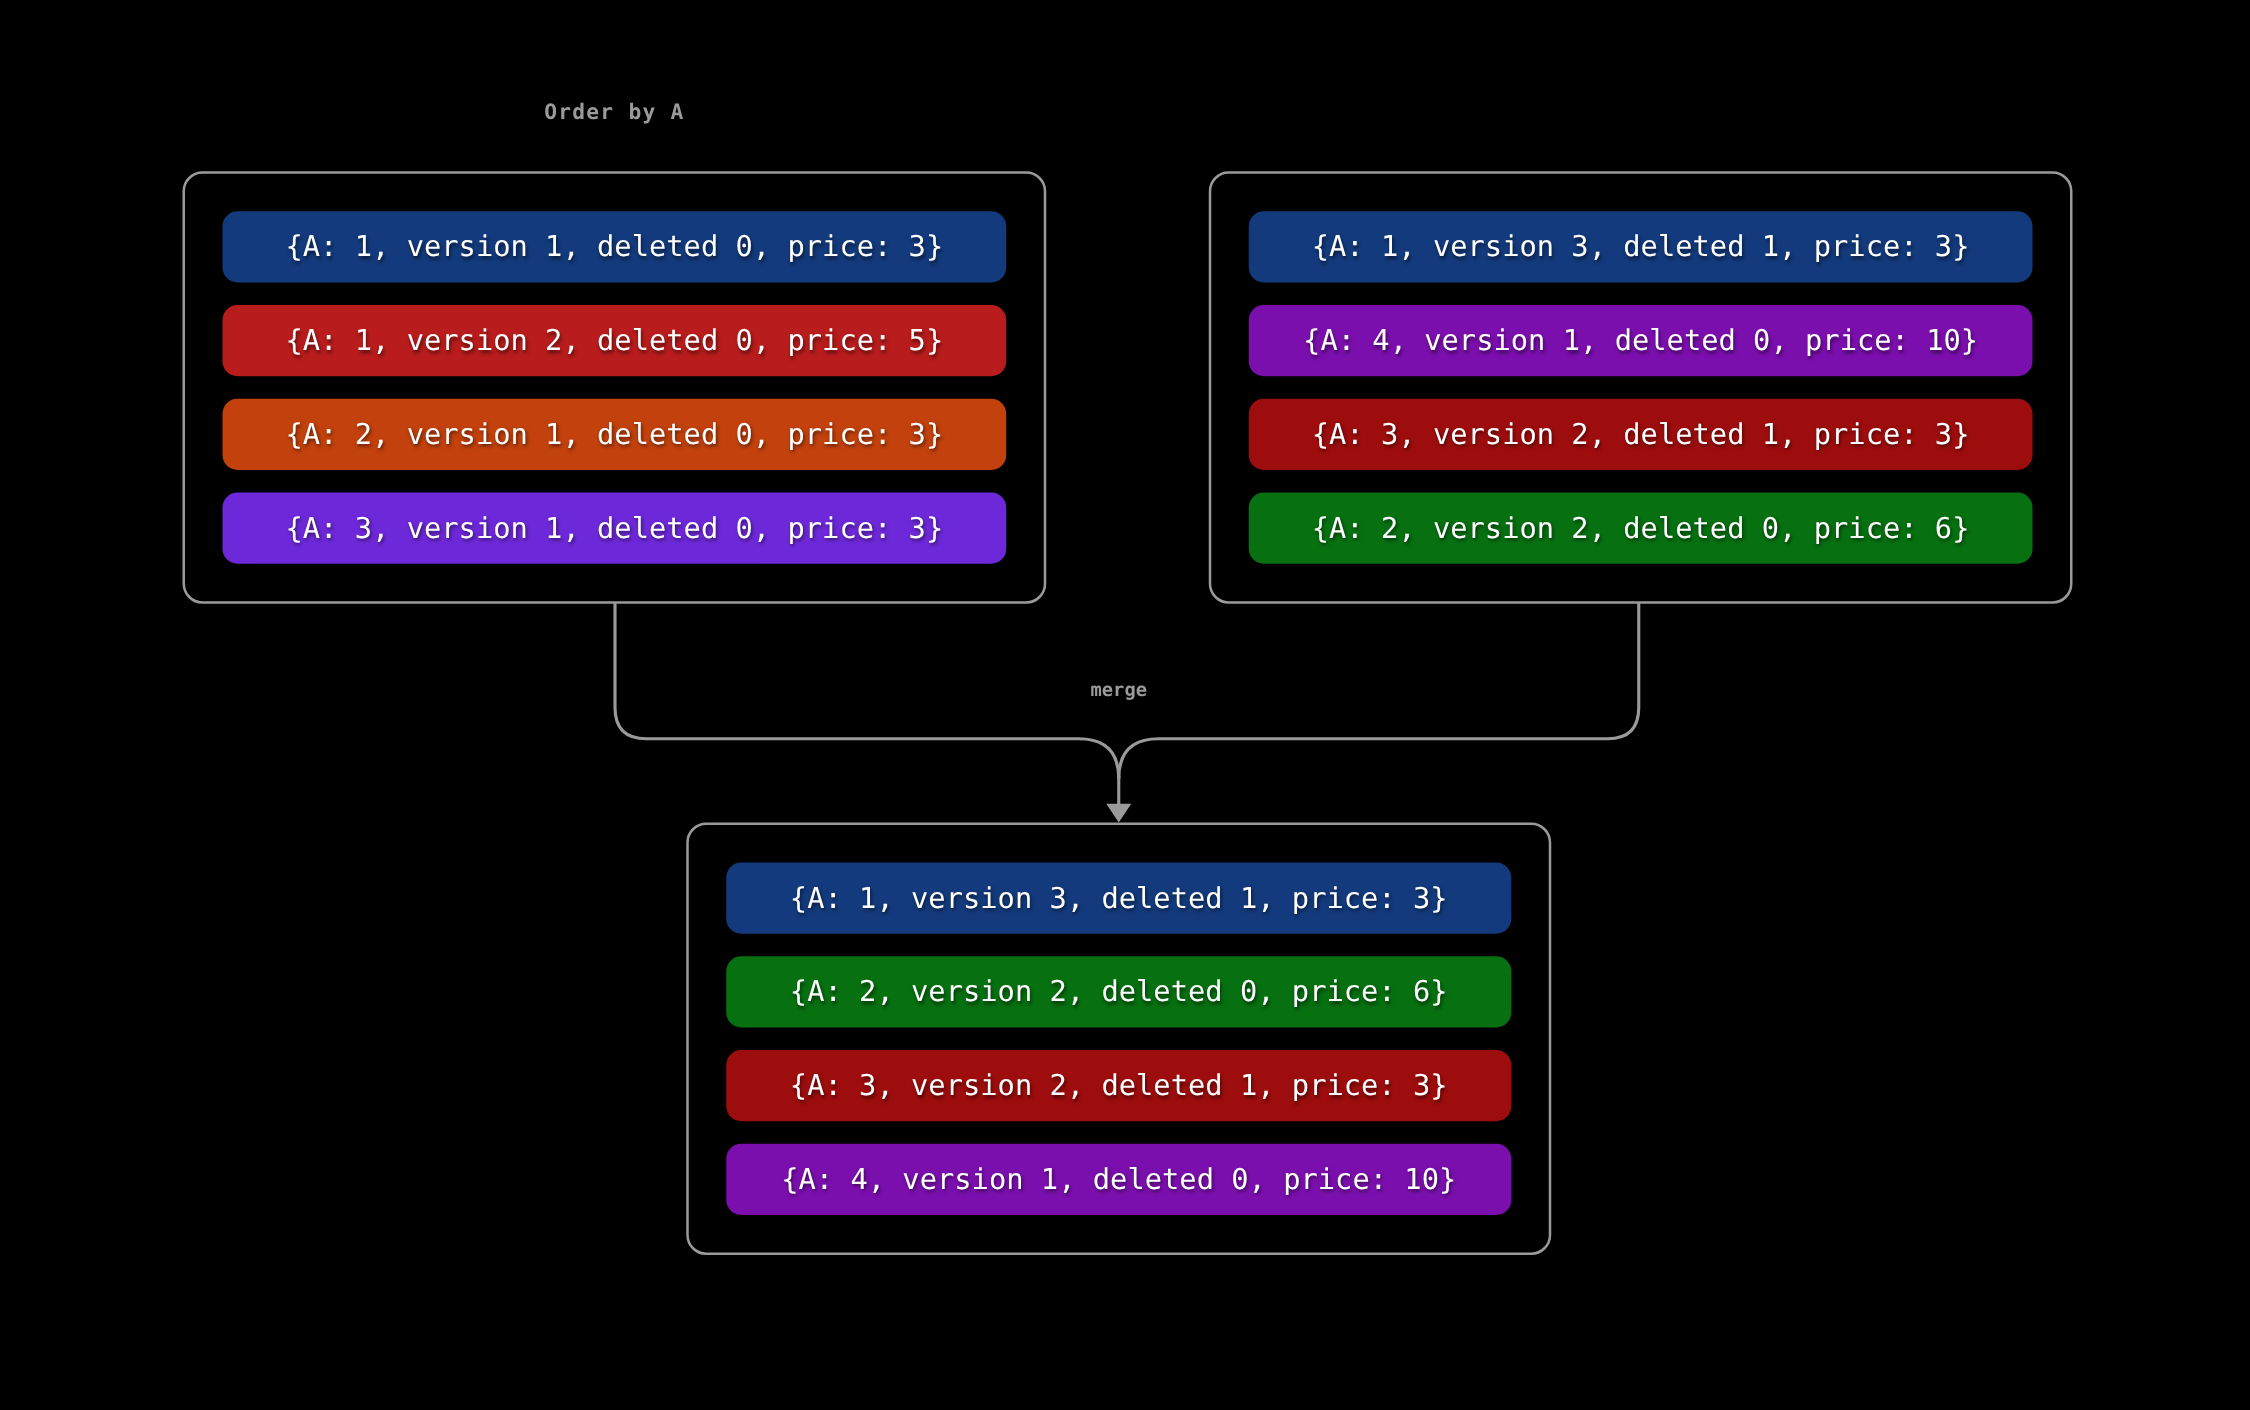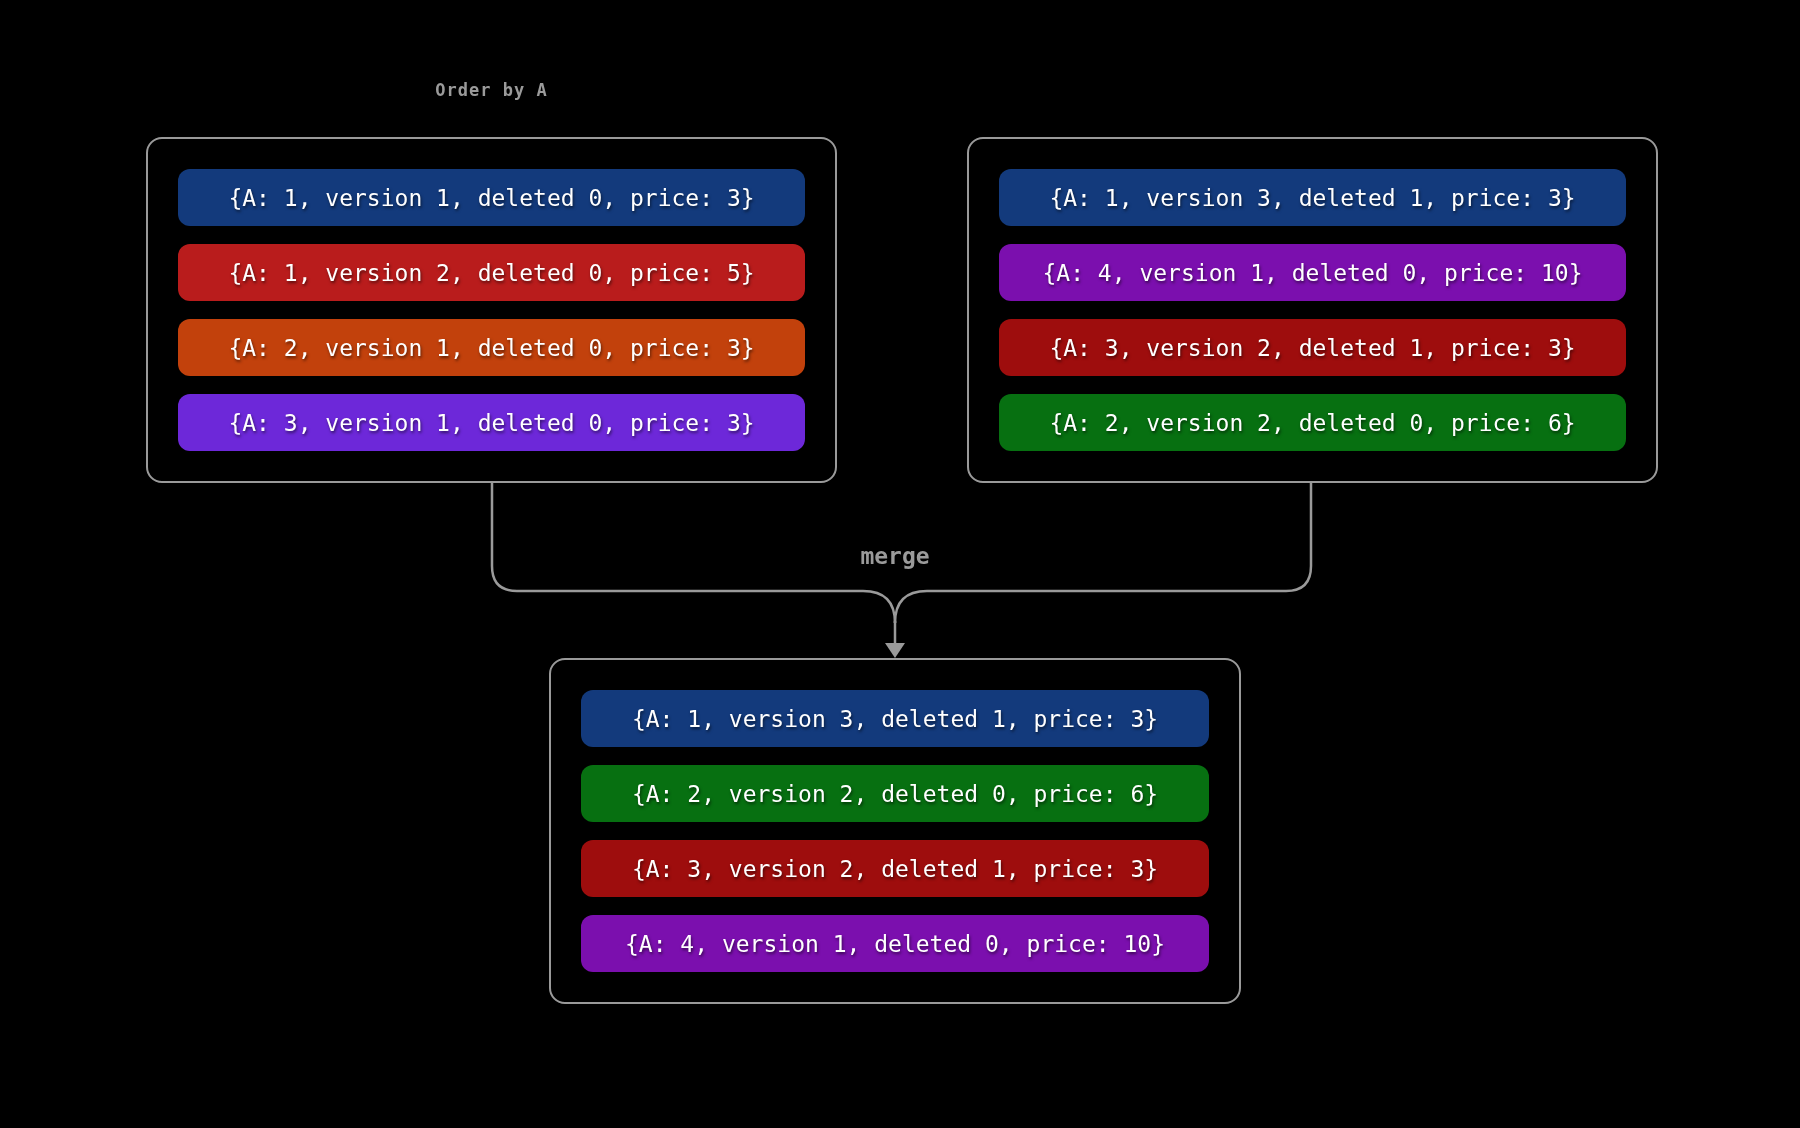--- a/index.html
+++ b/index.html
@@ -50,21 +50,21 @@
   #box-right  { left: 967px; top: 137px; width: 691px; height: 346px; }
   #box-merged { left: 549px; top: 658px; width: 692px; height: 346px; }
   #title-left  { left: 146px; top: 80px;  width: 691px; }
   #title-right { left: 967px; top: 80px;  width: 691px; }
   #merge-label {
     position: absolute;
     left: 795px;
     top: 543px;
     width: 200px;
     text-align: center;
-    font-size: 23px;
+    font-size: 15px;
     font-weight: bold;
     color: #9a9a9a;
     text-shadow: 1px 2px 2px rgba(0,0,0,0.8);
   }
   #connector-svg {
     position: absolute;
     left: 0;
     top: 0;
     pointer-events: none;
   }

